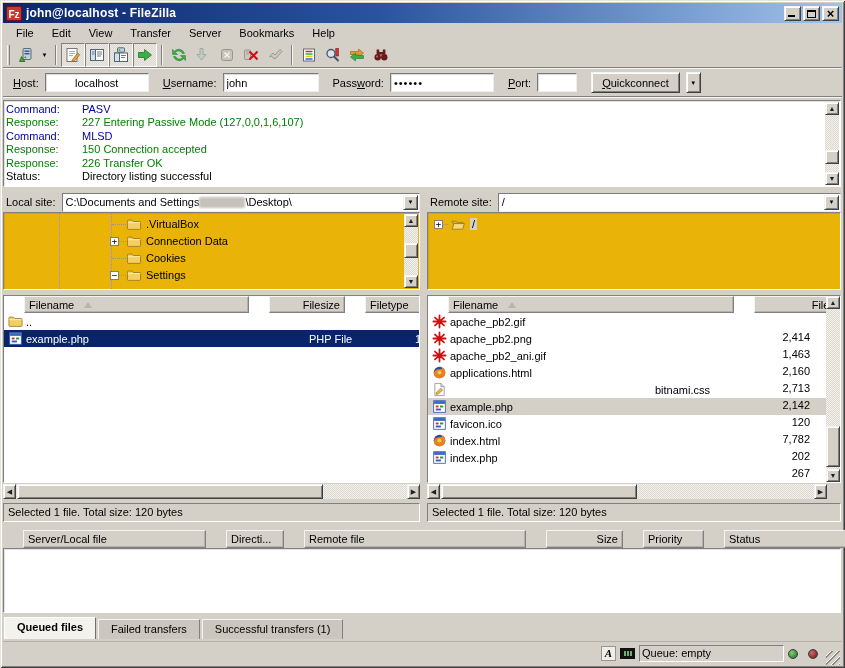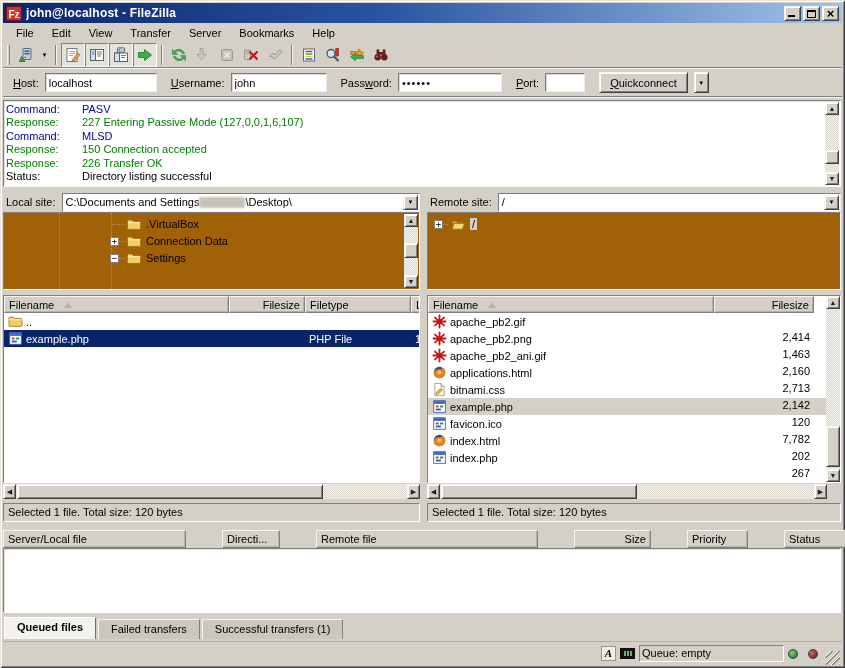--- a/index.html
+++ b/index.html
@@ -62,46 +62,46 @@
   .sthumb{position:absolute;background:#d4d0c8;border:1px solid;border-color:#f6f4ee #404040 #404040 #f6f4ee;
     box-shadow:inset 1px 1px 0 #fff, inset -1px -1px 0 #808080;}
   
   .siterow{position:absolute;top:192px;height:20px;display:flex;align-items:center;}
   .site-label{padding:0 6px 0 3px;white-space:nowrap;}
   .combo{flex:1;height:19px;background:#fff;border:1px solid;border-color:#7b7b7b #f0eee8 #f0eee8 #7b7b7b;
     display:flex;align-items:center;position:relative;padding-left:3px;white-space:nowrap;overflow:hidden;}
   .combo-drop{position:absolute;right:1px;top:1px;bottom:1px;width:15px;font-size:6px;display:flex;align-items:center;justify-content:center;}
   .redacted{display:inline-block;width:46px;height:11px;background:#c6c2ba;border-radius:2px;filter:blur(1.2px);vertical-align:-2px;}
   
-  .treepane{position:absolute;top:212px;height:78px;background:#a16207;}
+  .treepane{position:absolute;top:212px;height:78px;background:#eab308;}
   .tree-guide{position:absolute;top:0;bottom:0;border-left:1px dotted #9a968e;}
   .tree-row{position:relative;height:17px;}
   .tree-conn{position:absolute;top:8px;border-top:1px dotted #9a968e;}
   .expander{position:absolute;top:4px;width:9px;height:9px;background:#fff;border:1px solid #848078;font-size:9px;
     line-height:7px;text-align:center;font-family:"DejaVu Sans Mono",monospace;}
   .tree-icon{position:absolute;top:1px;width:16px;height:15px;}
   .tree-label{position:absolute;top:2px;white-space:nowrap;padding:0 2px;}
   .sel-inactive{background:#d4d0c8;}
   
   .listpane{position:absolute;top:295px;height:188px;background:#fff;border:1px solid;border-color:#808080 #fff #fff #808080;overflow:hidden;}
   .list-header{display:flex;height:17px;}
-  .hcell{background:#d4d0c8;padding:1px 4px;white-space:nowrap;overflow:hidden;display:flex;align-items:center;flex:none;}
+  .hcell{background:#d4d0c8;padding:1px 4px;white-space:nowrap;overflow:hidden;display:flex;align-items:center;flex:none;margin-left:20px;}
   .hcell.r{justify-content:flex-end;}
   .sortarrow{width:0;height:0;border-left:4px solid transparent;border-right:4px solid transparent;
     border-bottom:6px solid #b9b5ab;margin-left:10px;}
   .file-row{display:flex;height:17px;align-items:center;white-space:nowrap;}
   .fcell{padding:0 4px;overflow:hidden;flex:none;display:flex;align-items:center;gap:3px;}
   .fcell.r{justify-content:flex-end;display:block;text-align:right;margin-top:30px;}
   .row-sel{background:#0a246a;color:#fff;}
   .file-icon{width:15px;height:15px;flex:none;}
   
   .panestatus{position:absolute;top:503px;height:19px;background:#d4d0c8;border:1px solid;border-color:#808080 #fff #fff #808080;
     padding:2px 4px;white-space:nowrap;overflow:hidden;}
   
-  .queue-header{position:absolute;left:3px;top:530px;width:838px;height:18px;display:flex;background:#d4d0c8;gap:36px;}
+  .queue-header{position:absolute;left:3px;top:530px;width:838px;height:18px;display:flex;background:#d4d0c8;}
   .queue-body{position:absolute;left:3px;top:548px;width:838px;height:65px;background:#fff;}
   
   .tabsrow{position:absolute;left:3px;top:616px;right:3px;height:23px;display:flex;align-items:flex-end;padding-left:1px;}
   .tab{height:20px;padding:3px 12px 0;background:#cbc7bf;border:1px solid;border-color:#f6f4ee #808080 #808080 #f6f4ee;
     border-bottom:none;margin-right:2px;white-space:nowrap;}
   .tab.active{height:22px;background:#f4f2ec;font-weight:bold;border-color:#fff #707070 #f4f2ec #fff;}
   
   .statusbar{position:absolute;left:3px;right:3px;bottom:3px;height:24px;display:flex;align-items:center;justify-content:flex-end;
     border-top:1px solid #b5b1a8;gap:4px;padding-right:2px;}
   .sb-datatype{width:15px;height:15px;background:#f0eee8;border:1px solid #9a968e;font-family:"Liberation Serif",serif;
@@ -276,21 +276,21 @@
             <circle cx="4.7" cy="10.2" r="3.2" fill="#6b1a1a"></circle>
             <circle cx="11.3" cy="10.2" r="3.2" fill="#6b1a1a"></circle>
             <circle cx="4" cy="9.6" r="1" fill="#b07070"></circle>
           </svg>
         </span>
       </button>
     </div>
 
   <div class="quickbar">
     <span class="qc-label"><u>H</u>ost:</span>
-    <input class="qc-input" style="width: 112px;" value="localhost">
+    <input class="qc-input" style="width: 104px; text-align: center;" value="localhost">
     <span class="qc-label" style="margin-left:8px"><u>U</u>sername:</span>
     <input class="qc-input" style="width: 96px;" value="john">
     <span class="qc-label" style="margin-left:8px">Pass<u>w</u>ord:</span>
     <input class="qc-input" style="width: 104px; letter-spacing: 1px;" value="••••••">
     <span class="qc-label" style="margin-left:8px"><u>P</u>ort:</span>
     <input class="qc-input" style="width: 40px;" value="">
     <button class="qc-btn btn3d" style="margin-left:8px"><u>Q</u>uickconnect</button>
     <button class="qc-drop btn3d"><span>▼</span></button>
   </div>
 
@@ -368,20 +368,30 @@
           <span class="icon tree-icon" style="left: 122px;">
             <svg viewBox="0 0 16 16">
               <path d="M1 4.2c0-.5.4-.9.9-.9h4l1.4 1.5h6.8c.5 0 .9.4.9.9v6.6c0 .5-.4.9-.9.9H1.9c-.5 0-.9-.4-.9-.9z" fill="#f3cf63" stroke="#8f6c1f" stroke-width="0.8"></path>
               <path d="M1.4 6h13.2" stroke="#fbe8a6" stroke-width="1.2"></path>
             </svg>
           </span>
           <span class="tree-label" style="left: 140px;">Connection Data</span>
         </div>
         <div class="tree-row">
           <span class="tree-conn" style="left: 108px; width: 14px;"></span>
+          <span class="icon tree-icon" style="left: 122px;">
+            <svg viewBox="0 0 16 16">
+              <path d="M1 4.2c0-.5.4-.9.9-.9h4l1.4 1.5h6.8c.5 0 .9.4.9.9v6.6c0 .5-.4.9-.9.9H1.9c-.5 0-.9-.4-.9-.9z" fill="#f3cf63" stroke="#8f6c1f" stroke-width="0.8"></path>
+              <path d="M1.4 6h13.2" stroke="#fbe8a6" stroke-width="1.2"></path>
+            </svg>
+          </span>
+          <span class="tree-label" style="left: 140px;">Cookies</span>
+        </div>
+        <div class="tree-row">
+          <span class="tree-conn" style="left: 108px; width: 14px;"></span>
           <span class="expander" style="left: 106px;">−</span>
           <span class="icon tree-icon" style="left: 122px;">
             <svg viewBox="0 0 16 16">
               <path d="M1 4.2c0-.5.4-.9.9-.9h4l1.4 1.5h6.8c.5 0 .9.4.9.9v6.6c0 .5-.4.9-.9.9H1.9c-.5 0-.9-.4-.9-.9z" fill="#f3cf63" stroke="#8f6c1f" stroke-width="0.8"></path>
               <path d="M1.4 6h13.2" stroke="#fbe8a6" stroke-width="1.2"></path>
             </svg>
           </span>
           <span class="tree-label" style="left: 140px;">Settings</span>
         </div>
       </div>
@@ -525,21 +535,21 @@
                   <circle cx="8" cy="8" r="6.2" fill="#2a4b9b"></circle>
                   <path d="M8 1.8a6.2 6.2 0 1 1-6.1 7.4C2.6 5.8 4.8 4.4 8 4.6c2.2.1 3.2-.7 2.6-2.4A6.2 6.2 0 0 0 8 1.8z" fill="#e8821e"></path>
                   <circle cx="8" cy="8" r="2.2" fill="#f5c55a"></circle>
                 </svg>
               </span>
               <span>applications.html</span>
             </div>
             <div class="fcell r" style="width: 100px;"><span>2,713</span></div>
           </div>
           <div class="file-row">
-            <div class="fcell" style="width: 286px;">
+            <div class="fcell" style="width: 286px; justify-content: space-between;">
               <span class="icon file-icon">
                 <svg viewBox="0 0 16 16">
                   <path d="M3 1.5h6.5l3.5 3.5v9.5H3z" fill="#fff" stroke="#888" stroke-width="0.8"></path>
                   <path d="M9.5 1.5V5H13" fill="#ddd" stroke="#888" stroke-width="0.8"></path>
                   <path d="M4.8 10.8l4.6-4.2 2 2-4.6 4.2-2.6.6z" fill="#e8b23c" stroke="#9a7424" stroke-width="0.6"></path>
                 </svg>
               </span>
               <span>bitnami.css</span>
             </div>
             <div class="fcell r" style="width: 100px;"><span>2,142</span></div>

